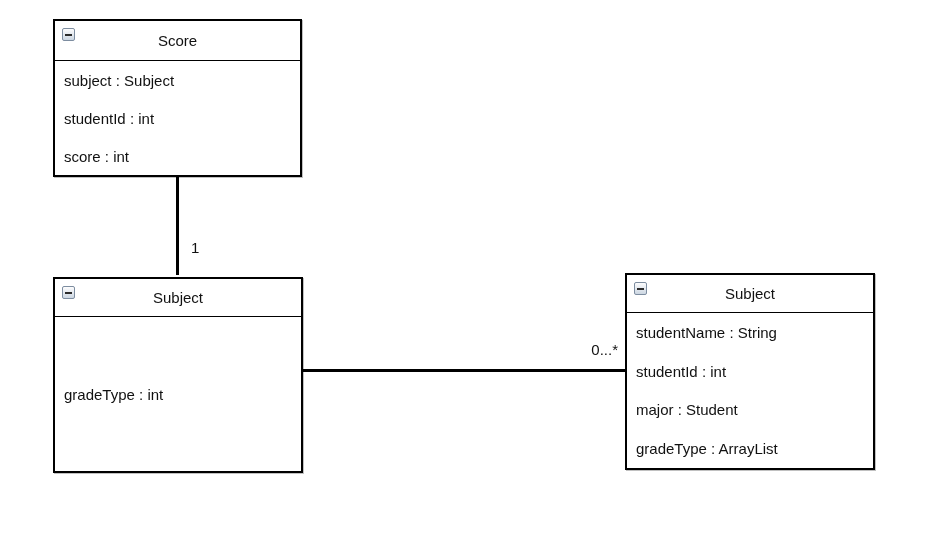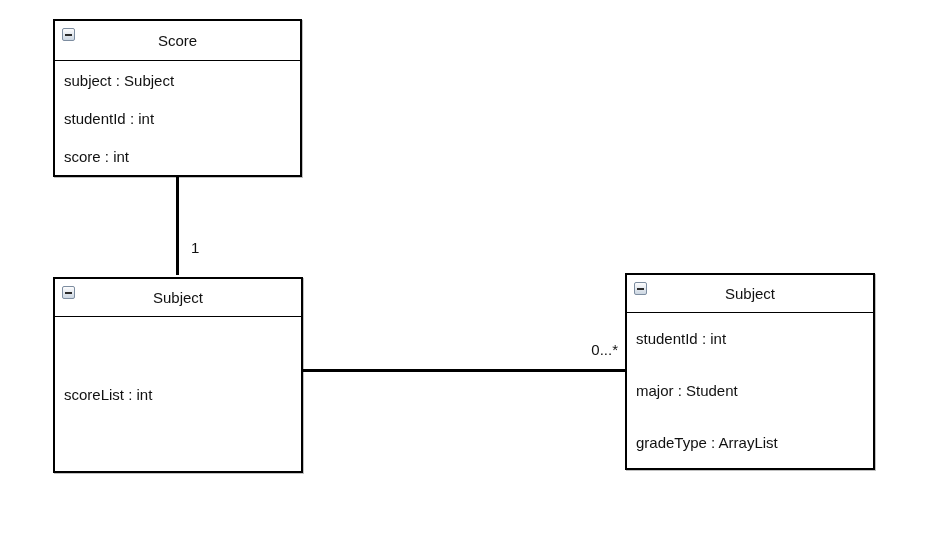--- a/index.html
+++ b/index.html
@@ -103,32 +103,33 @@
   </div>
 
   <div class="class-box box-subject" style="left:53px; top:277px; width:250px; height:196px;">
     <div class="title-bar">
       <span class="collapse-btn">
         <span class="minus-bar"></span>
       </span>
       <span class="class-title">Subject</span>
     </div>
     <div class="fields">
-      <div class="field">scoreList : int</div>
+      <div class="field">gradeType : int</div>
     </div>
   </div>
 
   <div class="class-box box-student" style="left:625px; top:273px; width:250px; height:197px;">
     <div class="title-bar">
       <span class="collapse-btn">
         <span class="minus-bar"></span>
       </span>
       <span class="class-title">Subject</span>
     </div>
     <div class="fields">
+      <div class="field">studentName : String</div>
       <div class="field">studentId : int</div>
       <div class="field">major : Student</div>
       <div class="field">gradeType : ArrayList</div>
     </div>
   </div>
 
   <div class="connector" style="left:176px; top:177px; width:3px; height:98px;"></div>
   <div class="connector-label" style="left:191px; top:239px;">1</div>
 
   <div class="connector" style="left:303px; top:369px; width:322px; height:3px;"></div>

